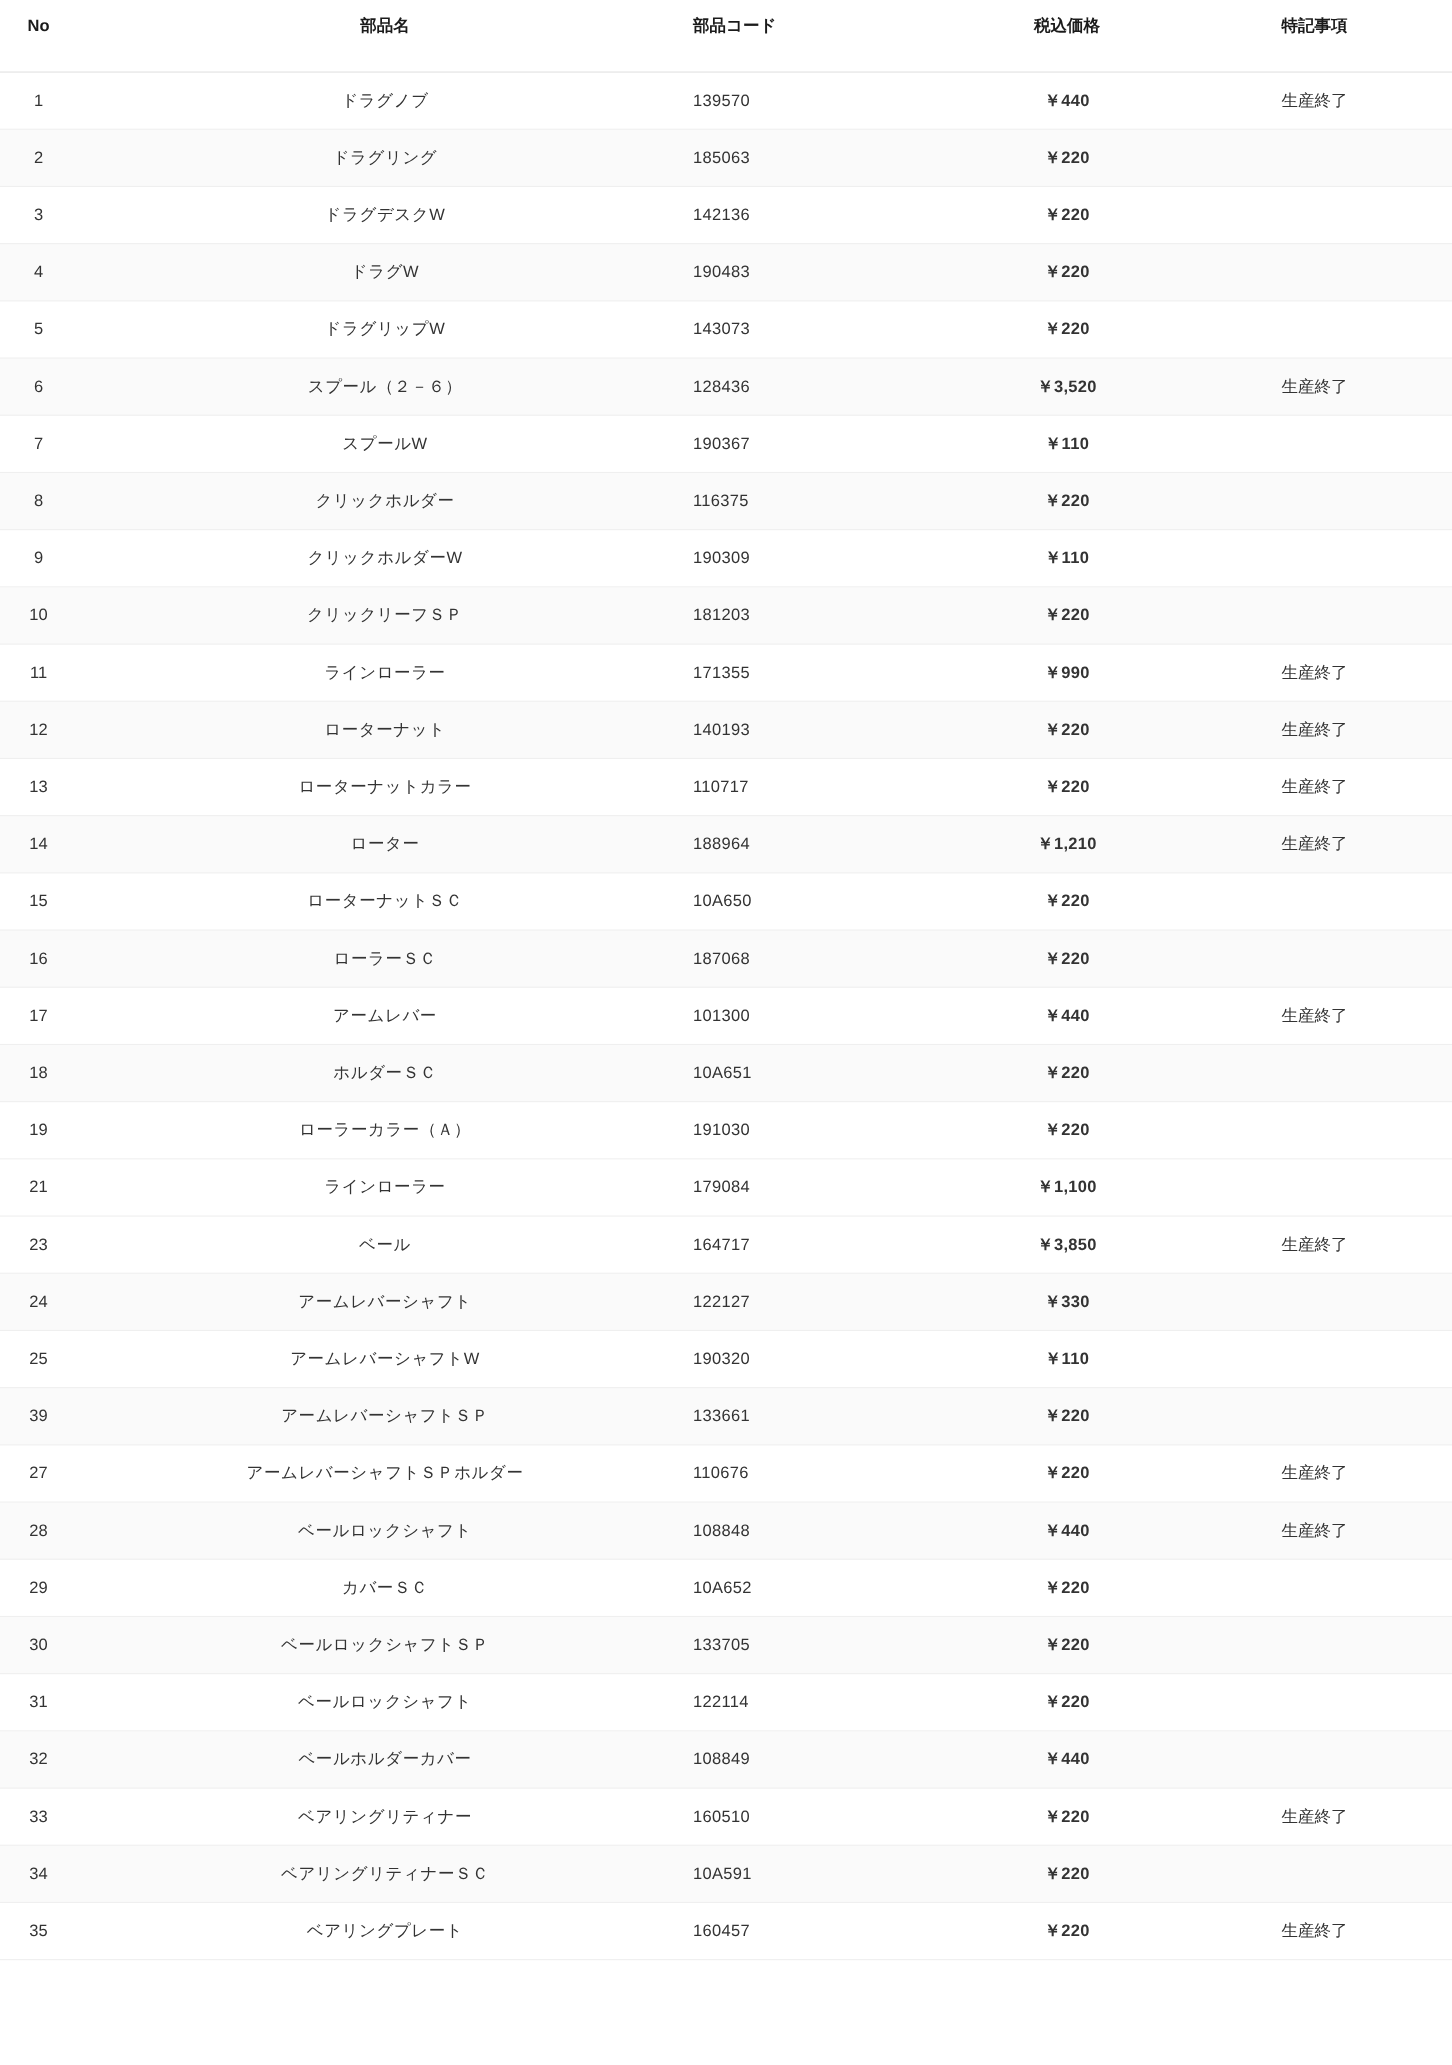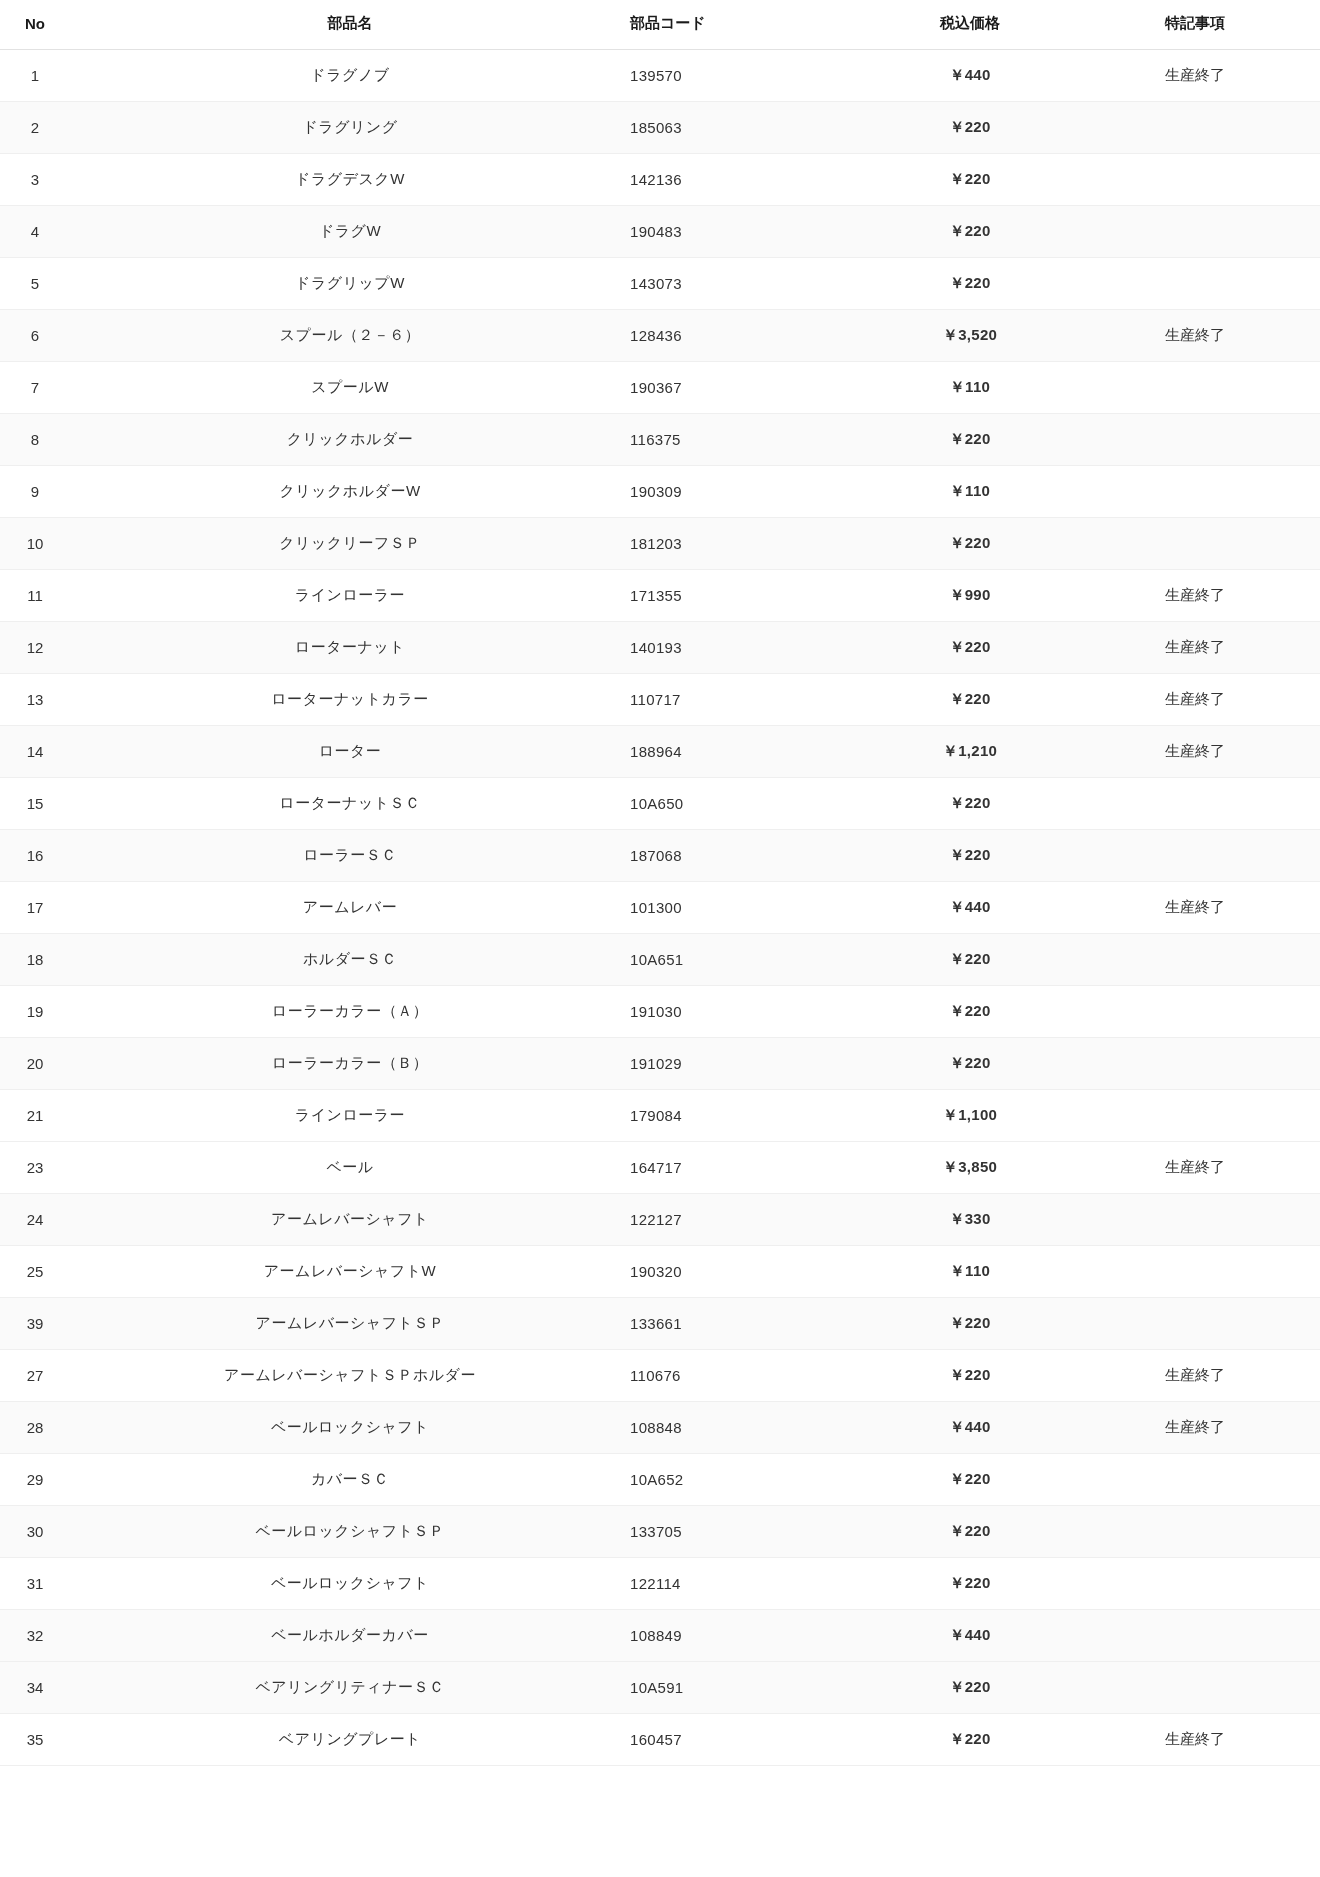--- a/index.html
+++ b/index.html
@@ -20,21 +20,21 @@
   }
   table.parts-table {
     width: 1320px;
     border-collapse: collapse;
     table-layout: fixed;
   }
   table.parts-table thead th {
     font-size: 15px;
     font-weight: bold;
     color: #1b1b1b;
-    padding: 14px 0 16px 0;
+    padding: 14px 0 32px 0;
     border-bottom: 1px solid #e2e2e2;
     background: #ffffff;
     vertical-align: middle;
   }
   th.col-no, td.col-no {
     width: 70px;
     text-align: center;
   }
   th.col-name, td.col-name {
     width: 560px;
@@ -238,27 +238,20 @@
           <td class="col-price">￥220</td>
           <td class="col-note"></td>
         </tr>
         <tr class="odd">
           <td class="col-no">19</td>
           <td class="col-name">ローラーカラー（Ａ）</td>
           <td class="col-code">191030</td>
           <td class="col-price">￥220</td>
           <td class="col-note"></td>
         </tr>
-        <tr class="even">
-          <td class="col-no">20</td>
-          <td class="col-name">ローラーカラー（Ｂ）</td>
-          <td class="col-code">191029</td>
-          <td class="col-price">￥220</td>
-          <td class="col-note"></td>
-        </tr>
         <tr class="odd">
           <td class="col-no">21</td>
           <td class="col-name">ラインローラー</td>
           <td class="col-code">179084</td>
           <td class="col-price">￥1,100</td>
           <td class="col-note"></td>
         </tr>
         <tr class="odd">
           <td class="col-no">23</td>
           <td class="col-name">ベール</td>
@@ -321,20 +314,27 @@
           <td class="col-code">122114</td>
           <td class="col-price">￥220</td>
           <td class="col-note"></td>
         </tr>
         <tr class="even">
           <td class="col-no">32</td>
           <td class="col-name">ベールホルダーカバー</td>
           <td class="col-code">108849</td>
           <td class="col-price">￥440</td>
           <td class="col-note"></td>
+        </tr>
+        <tr class="odd">
+          <td class="col-no">33</td>
+          <td class="col-name">ベアリングリティナー</td>
+          <td class="col-code">160510</td>
+          <td class="col-price">￥220</td>
+          <td class="col-note">生産終了</td>
         </tr>
         <tr class="even">
           <td class="col-no">34</td>
           <td class="col-name">ベアリングリティナーＳＣ</td>
           <td class="col-code">10A591</td>
           <td class="col-price">￥220</td>
           <td class="col-note"></td>
         </tr>
         <tr class="odd">
           <td class="col-no">35</td>

